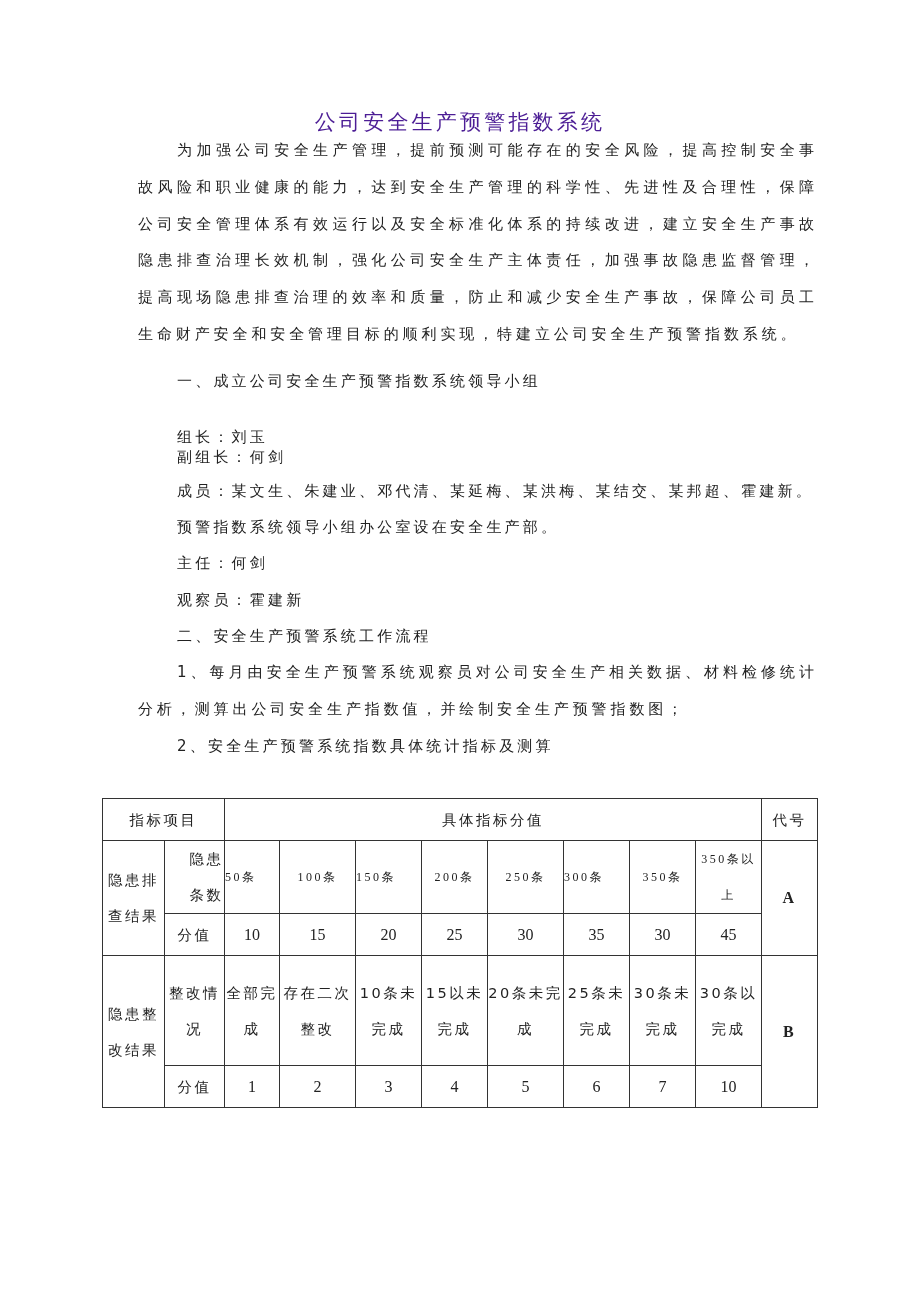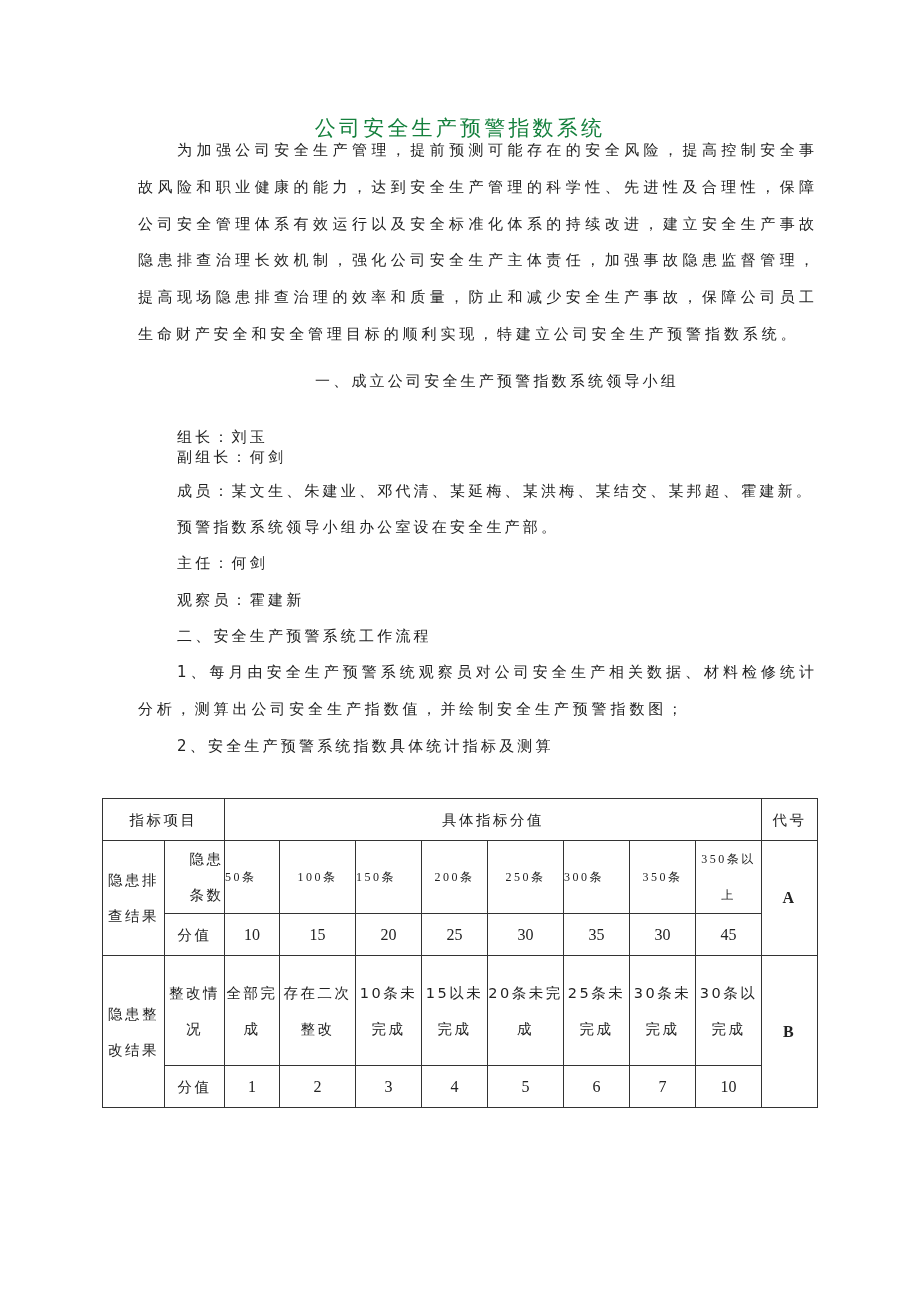--- a/index.html
+++ b/index.html
@@ -2,24 +2,24 @@
 <html><head>
   <meta charset="utf-8">
   <style>
     html, body { margin: 0; padding: 0; background: #ffffff; }
     body {
       width: 920px; height: 1301px; position: relative; overflow: hidden;
       font-family: "DejaVu Serif", "Liberation Serif", serif;
       color: #1a1a1a;
     }
     .title {
-      position: absolute; top: 113px; left: 0; width: 920px; text-align: center;
+      position: absolute; top: 107px; left: 0; width: 920px; text-align: center;
       font-size: 21px; letter-spacing: 3.2px; line-height: 30px;
       font-family: "DejaVu Sans", "Liberation Sans", sans-serif; font-weight: normal;
-      color: #15803d;
+      color: #4c1d95;
     }
     .para {
       position: absolute; left: 138px; width: 680px;
       font-family: "DejaVu Sans", "Liberation Sans", sans-serif;
       font-size: 15px; line-height: 36.8px; letter-spacing: 3.9px;
       color: #222; text-align: justify; margin: 0;
     }
     .para.indent { text-indent: 39px; }
     .line {
       position: absolute; left: 177px; width: 640px;
@@ -42,21 +42,21 @@
     table.idx td.code { font-family: "Liberation Serif", "DejaVu Serif", serif; font-weight: bold; font-size: 16px; }
     .mixed { font-family: "Liberation Serif", "DejaVu Serif", serif; font-size: 12px; letter-spacing: 0; }
   </style>
 </head>
 <body>
 
 <div class="title">公司安全生产预警指数系统</div>
 
 <p class="para indent" style="top:132px;">为加强公司安全生产管理，提前预测可能存在的安全风险，提高控制安全事故风险和职业健康的能力，达到安全生产管理的科学性、先进性及合理性，保障公司安全管理体系有效运行以及安全标准化体系的持续改进，建立安全生产事故隐患排查治理长效机制，强化公司安全生产主体责任，加强事故隐患监督管理，提高现场隐患排查治理的效率和质量，防止和减少安全生产事故，保障公司员工生命财产安全和安全管理目标的顺利实现，特建立公司安全生产预警指数系统。</p>
 
-<div class="line" style="top:369px;text-align:center;">一、成立公司安全生产预警指数系统领导小组</div>
+<div class="line" style="top:369px;">一、成立公司安全生产预警指数系统领导小组</div>
 <div class="line" style="top:425px;">组长：刘玉</div>
 <div class="line" style="top:445px;">副组长：何剑</div>
 <div class="line" style="top:479px;">成员：某文生、朱建业、邓代清、某延梅、某洪梅、某结交、某邦超、霍建新。</div>
 <div class="line" style="top:515px;">预警指数系统领导小组办公室设在安全生产部。</div>
 <div class="line" style="top:551px;">主任：何剑</div>
 <div class="line" style="top:588px;">观察员：霍建新</div>
 <div class="line" style="top:624px;">二、安全生产预警系统工作流程</div>
 
 <p class="para indent" style="top:654px;">1、每月由安全生产预警系统观察员对公司安全生产相关数据、材料检修统计分析，测算出公司安全生产指数值，并绘制安全生产预警指数图；</p>
 

